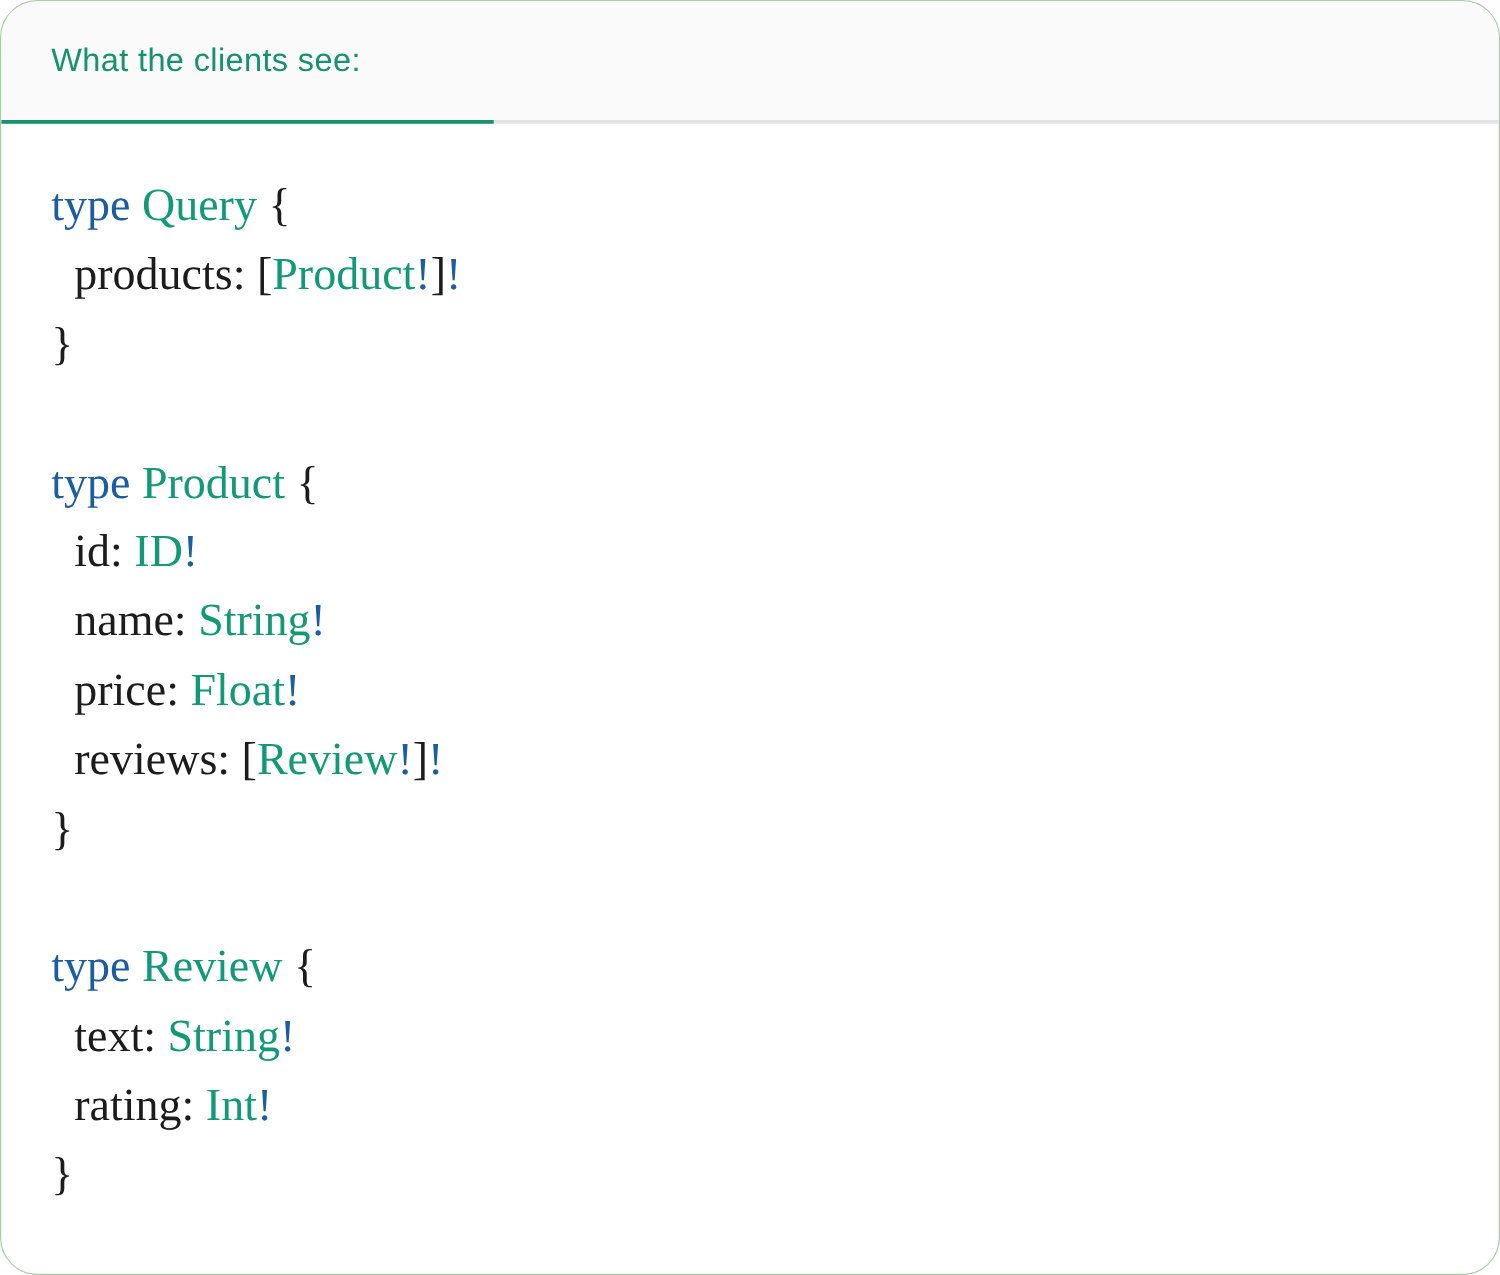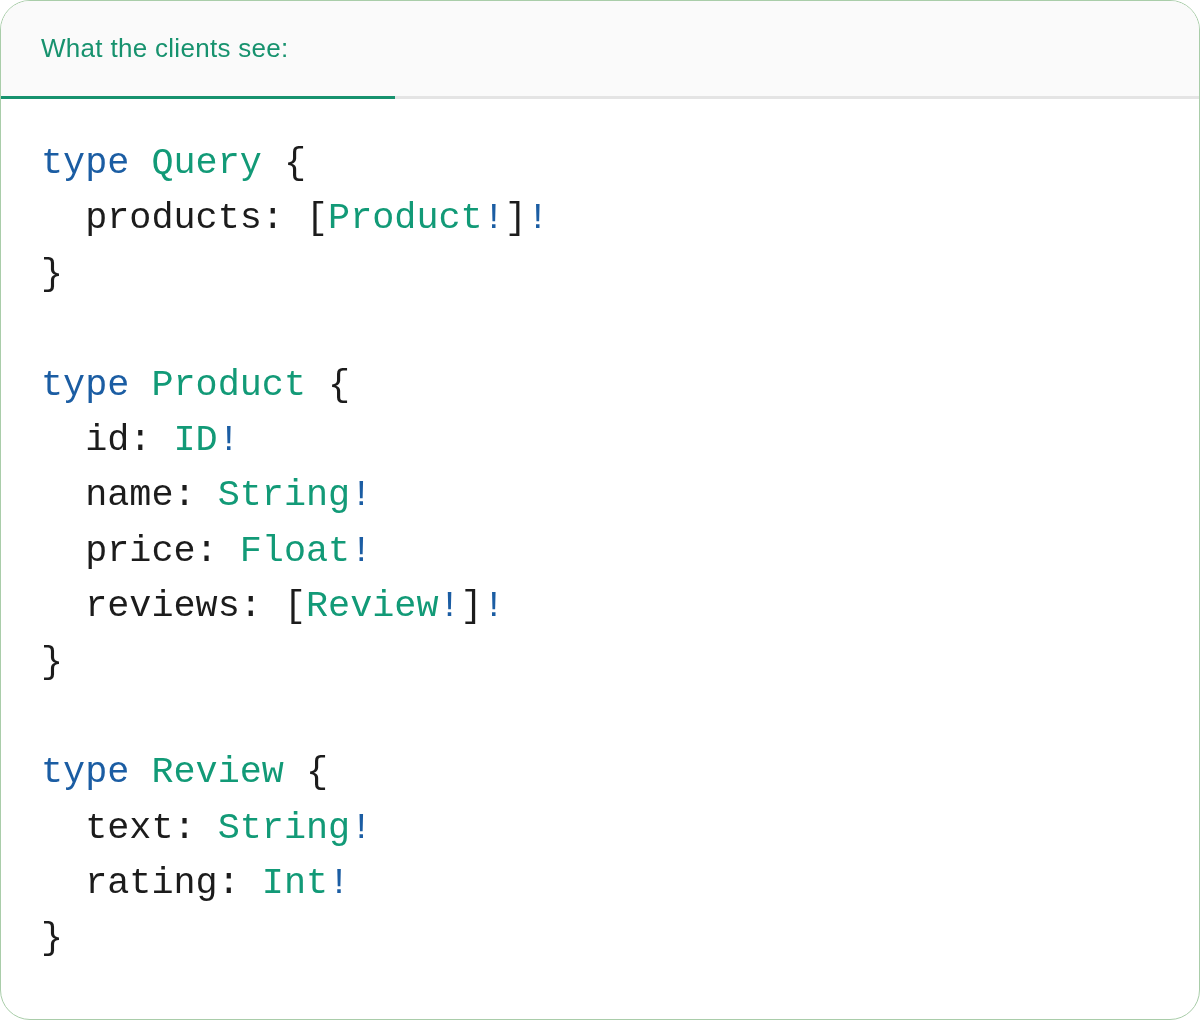--- a/index.html
+++ b/index.html
@@ -53,21 +53,21 @@
     position:absolute;
     top:0;
     left:0;
     width:394px;
     height:3px;
     background:var(--accent-teal);
   }
 
   .code-block{
     padding:40px 8px 0 40px;
-    font-family:Liberation Mono, monospace;
+    font-family:Liberation Serif, serif;
     font-size:36.8px;
     line-height:55.4px;
     white-space:pre;
     color:var(--code-plain);
   }
   .code-line{height:55.4px;}
   .tok-keyword{color:var(--keyword-blue);}
   .tok-type{color:var(--type-teal);}
   .tok-plain{color:var(--code-plain);}
 </style>

